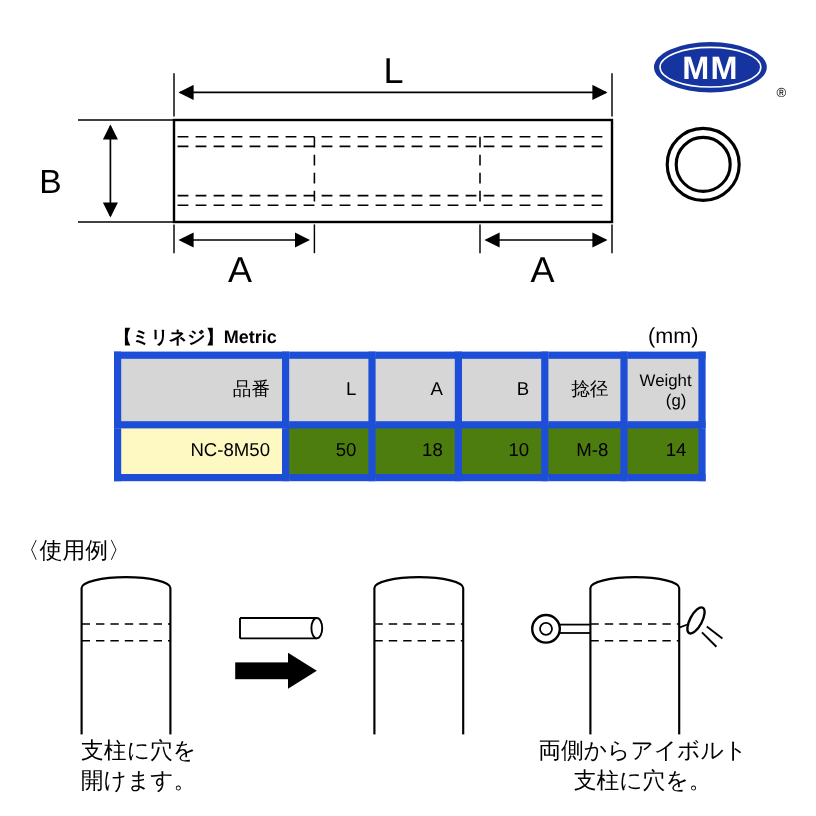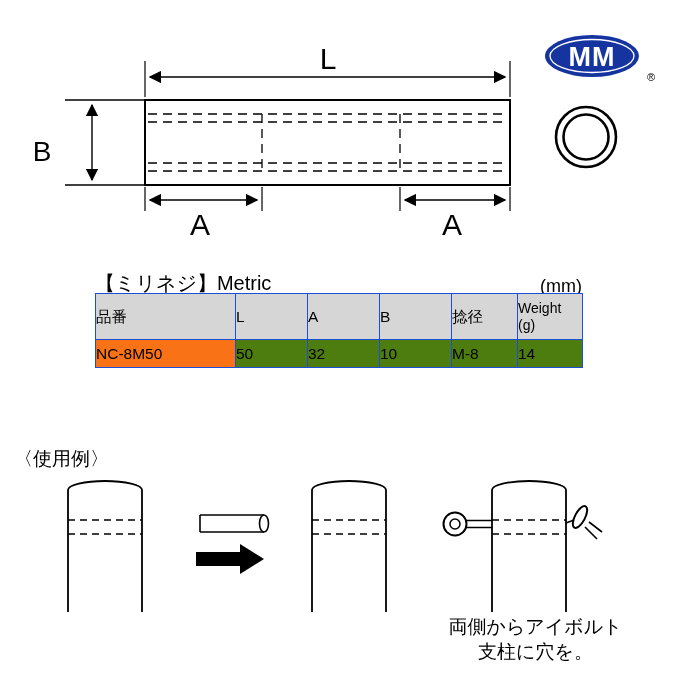--- a/index.html
+++ b/index.html
@@ -3,28 +3,28 @@
 <meta charset="utf-8">
 <style>
   * { margin:0; padding:0; box-sizing:border-box; }
   html,body { background:#fff; }
   body { font-family:"Liberation Sans","DejaVu Sans",sans-serif; color:#000; }
   .page { position:relative; width:680px; height:680px; background:#fff; overflow:hidden; }
   .abs { position:absolute; }
 
   
   .table-title-row { position:absolute; left:95px; top:270px; width:487px; display:flex; justify-content:space-between; align-items:flex-end; }
-  .table-title { font-size:20px; font-weight:normal;text-align:right; }
+  .table-title { font-size:15px; font-weight:bold;text-align:right; }
   .table-unit { font-size:18px;text-align:right; }
   table.spec { position:absolute; left:95px; top:293px; width:487px; border-collapse:collapse; table-layout:fixed; }
-  .spec th, .spec td { border:1px solid #1d4ed8; text-align:left; vertical-align:middle; font-weight:normal; padding:0; }
+  .spec th, .spec td { border:6px solid #1d4ed8; text-align:right; vertical-align:middle; font-weight:normal; padding:10px; }
   .spec th { background:#d6d6d6; font-size:15.5px; white-space:pre-line; line-height:1.15; height:46px; }
   .spec th.small { font-size:14px; }
   .spec td { font-size:15.5px; height:28px; background:#4d7c0f; }
-  .spec td.gray { background:#f97316; }
+  .spec td.gray { background:#fef9c3; }
 
   .notes { position:absolute; left:95px; top:384px; width:487px; text-align:center; font-size:16.5px; }
 
   .usage-title { position:absolute; left:14px; top:446px; font-size:19px; }
   .caption { position:absolute; top:614px; text-align:center; white-space:pre-line; font-size:19px; line-height:1.32; }
   .caption.c1 { left:38px;  width:155px; }
   .caption.c2 { left:213px; width:155px; }
   .caption.c3 { left:428px; width:215px; }
 
   svg text { font-family:"Liberation Sans","DejaVu Sans",sans-serif; }
@@ -114,21 +114,21 @@
       <th>L</th>
       <th>A</th>
       <th>B</th>
       <th>捻径</th>
       <th class="small">Weight
 (g)</th>
     </tr>
     <tr>
       <td class="gray">NC-8M50</td>
       <td>50</td>
-      <td>32</td>
+      <td>18</td>
       <td>10</td>
       <td>M-8</td>
       <td>14</td>
     </tr>
   </tbody>
     </table>
 
 
   <div class="usage-title">〈使用例〉</div>
 
@@ -175,16 +175,18 @@
       </g>
       <g stroke-width="2">
         <ellipse cx="580" cy="47" rx="5" ry="12" transform="rotate(28 580 47)"></ellipse>
         <line x1="585" y1="57" x2="597" y2="69" stroke-width="1.6"></line>
         <line x1="589" y1="52" x2="602" y2="62" stroke-width="1.6"></line>
         <line x1="566" y1="53" x2="574" y2="50" stroke-width="1.4"></line>
       </g>
     </g>
   </svg>
 
+  <div class="caption c1">支柱に穴を
+開けます。</div>
   <div class="caption c3">両側からアイボルト
 支柱に穴を。</div>
 
 </div>
 
 </body></html>

